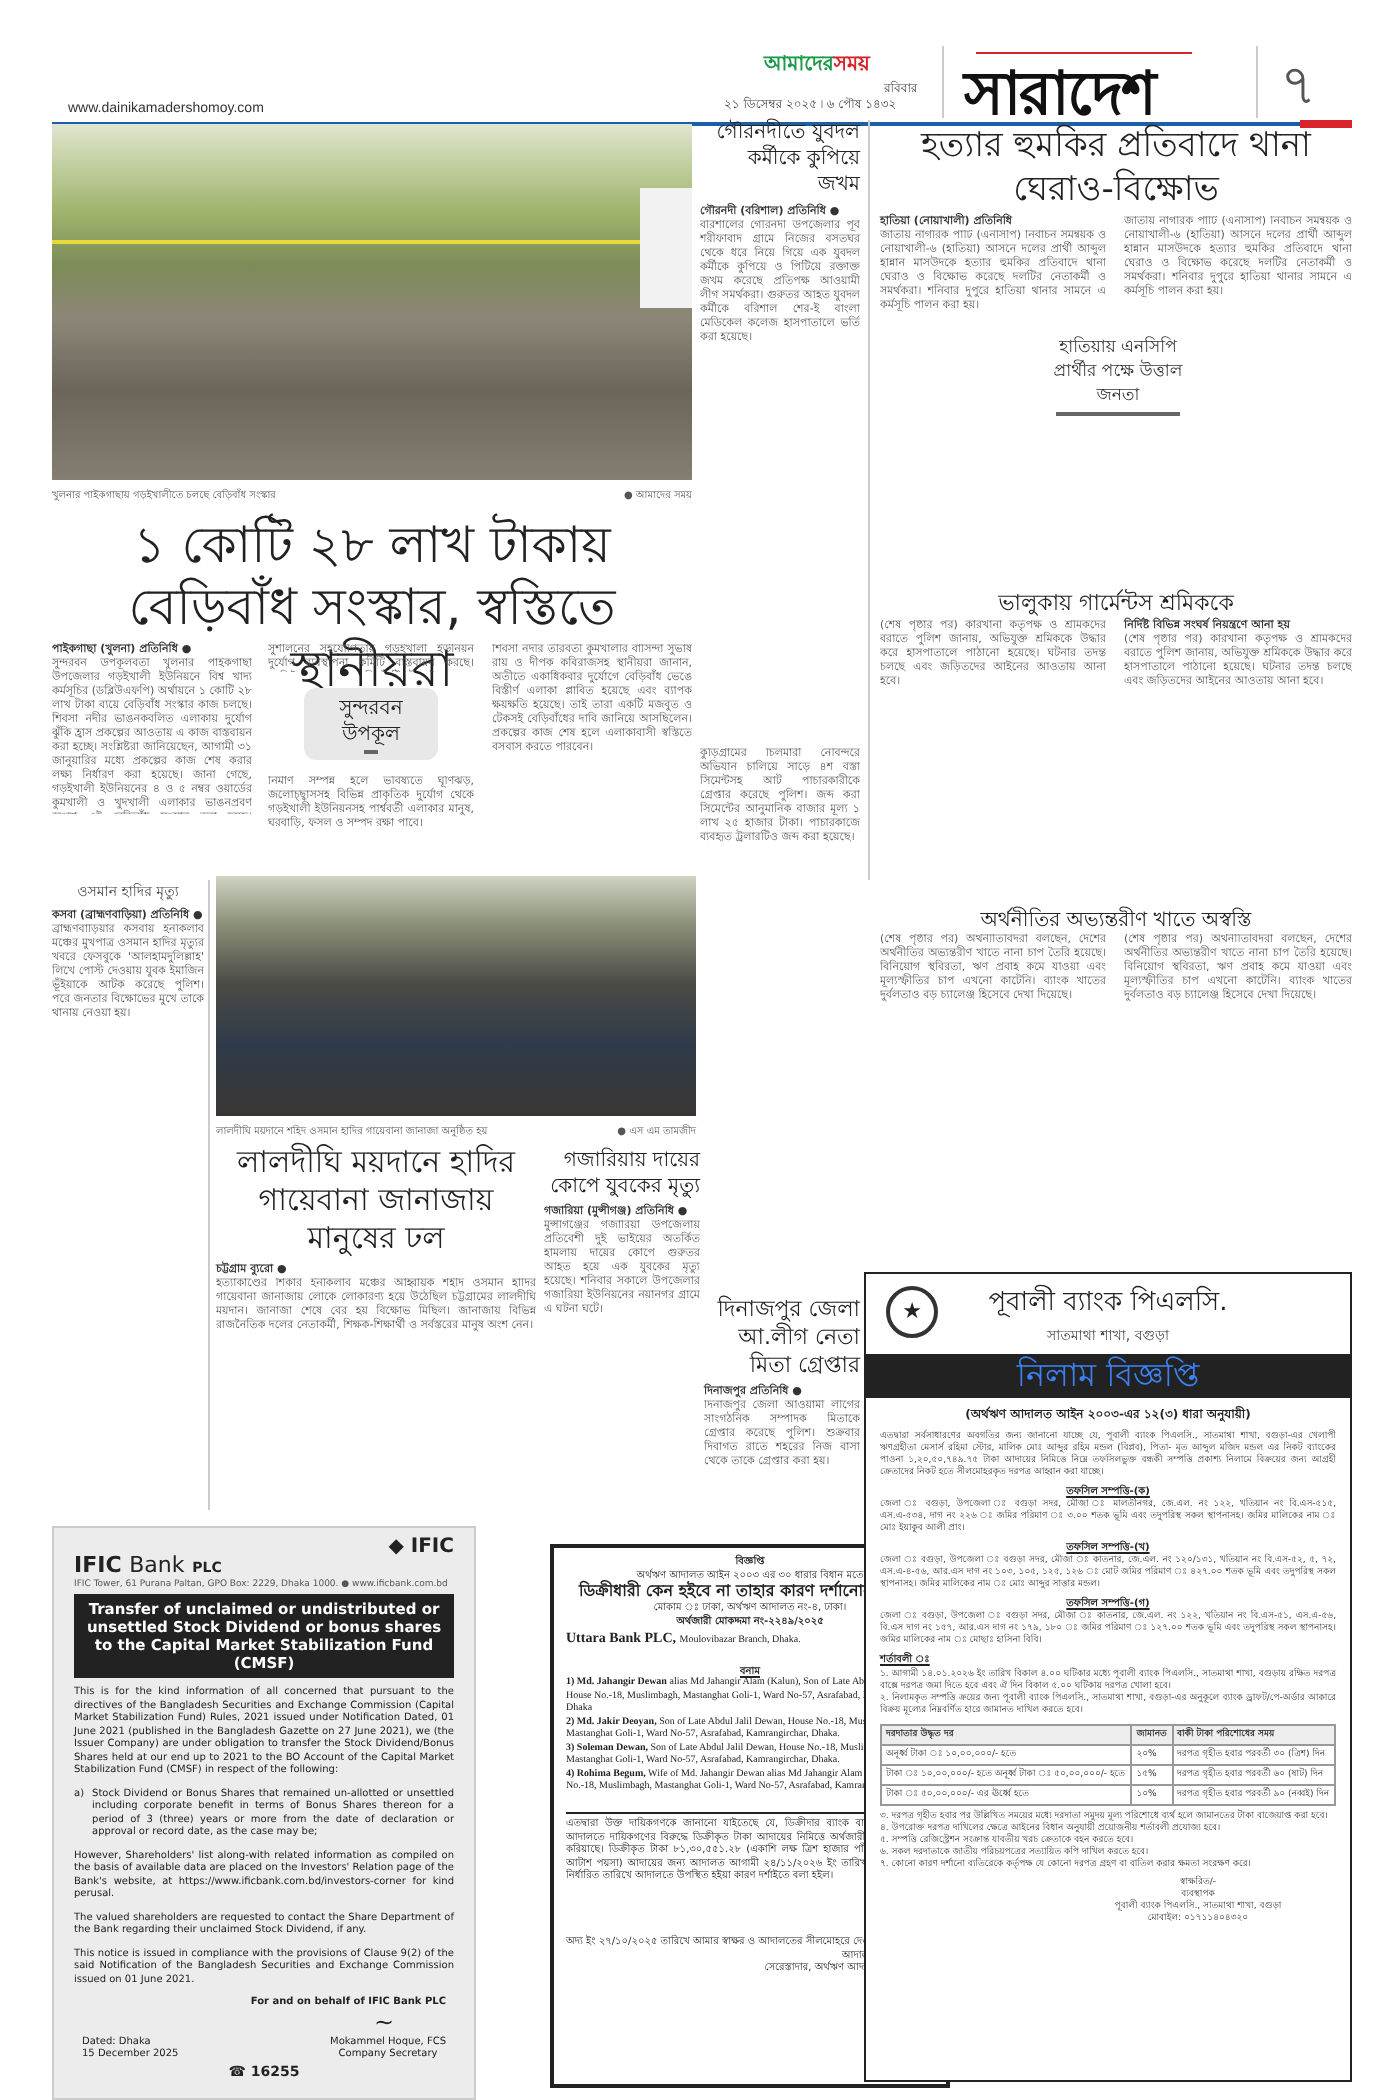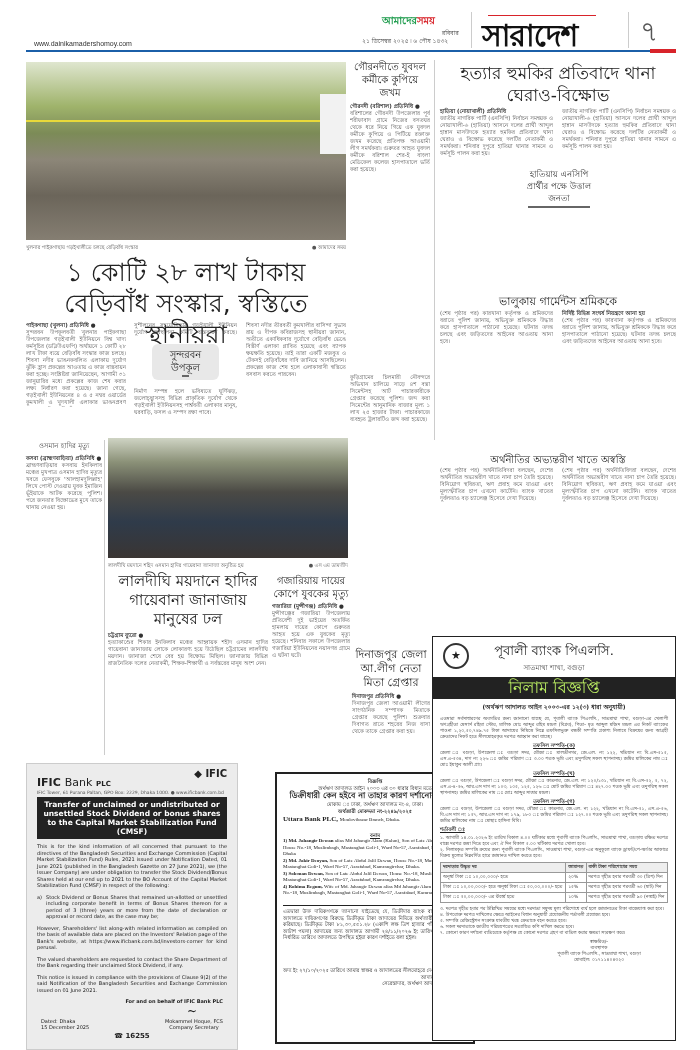--- a/index.html
+++ b/index.html
@@ -1,18 +1,18 @@
 <!DOCTYPE html>
 <html><head>
 <meta charset="utf-8">
 <style>
 *{box-sizing:border-box;margin:0;padding:0}
 body{width:700px;height:1050px;background:#fff;font-family:"DejaVu Sans",sans-serif;color:#222;position:relative;overflow:hidden}
 .abs{position:absolute}
-.masthead{left:0;top:0;width:700px;height:52px}
+.masthead{left:0;top:11px;width:700px;height:52px}
 .site-url{left:34px;top:40px;font-size:7px;color:#333;font-family:"Liberation Sans",sans-serif}
 .rule{left:26px;top:50px;width:640px;height:2px;background:#1b5fa8}
 .redtab{left:650px;top:49px;width:26px;height:4px;background:#d8232a}
 .logo{left:382px;top:13px;font-size:10px;font-weight:bold;color:#1a9a4a}
 .logo span{color:#d8232a}
 .dayname{left:442px;top:28px;font-size:6px;color:#444}
 .datestr{left:362px;top:36px;font-size:6px;color:#444}
 .vsep{left:471px;top:12px;width:1px;height:36px;background:#ccc}
 .sectitle{left:482px;top:12px;font-size:30px;font-weight:bold;color:#111;letter-spacing:-1px}
 .sectitle-line{left:488px;top:15px;width:108px;height:1px;background:#d8232a}
@@ -20,30 +20,30 @@
 .pagenum{left:640px;top:10px;font-size:28px;color:#555}
 .photo1{left:26px;top:62px;width:320px;height:178px;background:linear-gradient(180deg,#dfe6cf 0%,#9fb36b 25%,#7c8b57 40%,#8c8678 55%,#6b655a 75%,#857e72 100%)}
 .photo1 .tape{position:absolute;left:0;top:58px;width:100%;height:2px;background:#e8d93a}
 .photo1 .sign{position:absolute;right:0;top:32px;width:26px;height:60px;background:#f2f2f2}
 .caption{font-size:5px;color:#555}
 .headline{color:#222;text-align:center;font-family:"DejaVu Sans",sans-serif}
 .h-big{left:26px;top:257px;width:320px;font-size:25px;line-height:31px}
 .body-text{font-size:5.5px;line-height:7px;color:#555;text-align:justify}
 .greybox{background:#e8e8e8;border-radius:6px;text-align:center}
 .photo2{left:108px;top:438px;width:240px;height:120px;background:linear-gradient(180deg,#cfd4c4 0%,#8b9178 20%,#4b4a45 45%,#2f3b4a 70%,#3a3533 100%)}
-.small-h{font-size:12px;line-height:15px;text-align:center;color:#222}
+.small-h{font-size:12px;line-height:15px;text-align:right;color:#222}
 .vline{width:1px;background:#ccc}
 .ific{left:26px;top:763px;width:212px;height:287px;background:#ececec;border:1px solid #ccc}
 .ific .blackbar{background:#222;color:#fff;font-weight:bold;text-align:center;font-size:7.5px;line-height:9px;padding:3px 4px}
 .ific p{font-size:5px;line-height:6.5px;color:#222;text-align:justify;margin:0 10px 5px 10px}
 .court{left:275px;top:772px;width:200px;height:272px;border:2px solid #222;background:#fff;padding:4px 6px}
 .court .l{font-size:5px;line-height:6.5px;color:#222}
 .pubali{left:432px;top:636px;width:244px;height:405px;border:1px solid #222;background:#fff}
 .pub-head{height:40px;display:flex;align-items:center;justify-content:center;flex-direction:column}
-.pub-bar{background:#222;color:#bef264;text-align:center;font-size:16px;height:22px;line-height:22px}
+.pub-bar{background:#222;color:#3b82f6;text-align:center;font-size:16px;height:22px;line-height:22px}
 .tbl{width:calc(100% - 14px);margin:3px 7px;border-collapse:collapse;font-size:4.5px;color:#333}
 .tbl td,.tbl th{border:1px solid #999;padding:1px 2px;text-align:left}
 .tbl th{background:#eee}
 </style>
 </head>
 <body>
 
 <div class="abs masthead">
   <div class="abs site-url">www.dainikamadershomoy.com</div>
   <div class="abs logo"><b>আমাদের</b><span>সময়</span></div>

